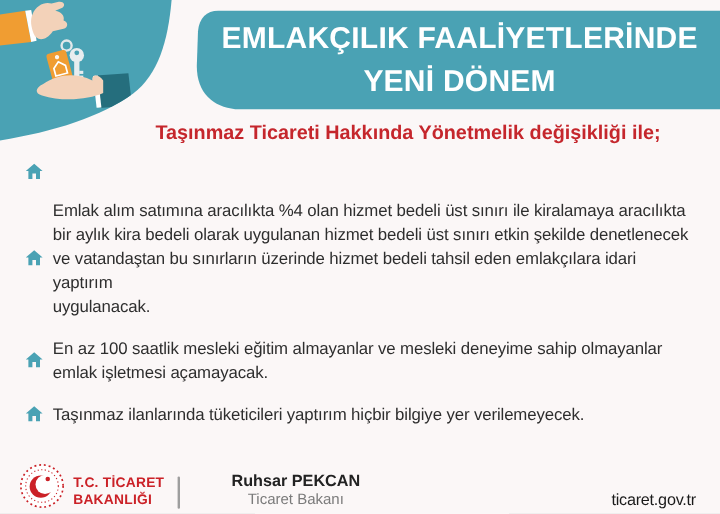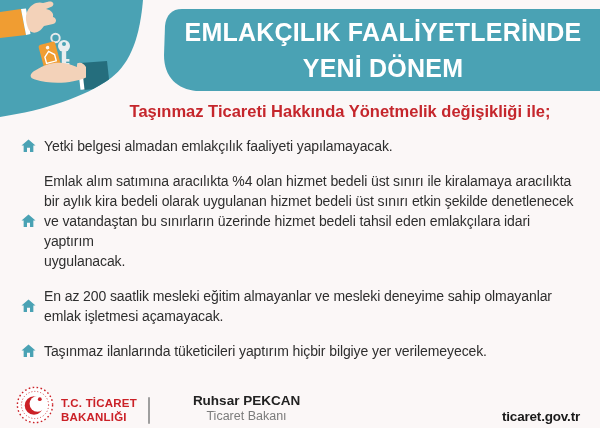--- a/index.html
+++ b/index.html
@@ -57,21 +57,21 @@
   .logo { flex: 0 0 38px; margin-right: 7px; }
   .ministry {
     color: #cb2127; font-weight: bold;
     font-size: 11.5px; line-height: 13.5px; letter-spacing: 0.2px;
   }
   .vdiv { width: 2px; height: 27px; background: #9e9e9e; margin: 0 11px; border-radius: 1px; }
   .minister { text-align: center; margin-left: 32px; }
   .minister-name { color: #222222; font-weight: bold; font-size: 13.5px; line-height: 16px; }
   .minister-title { color: #7b7b7b; font-size: 12.5px; line-height: 15px; }
   .spacer { flex: 1; }
-  .website { color: #1a1a1a; font-weight: bold; font-size: 13.5px; letter-spacing: -0.2px; }
+  .website { color: #1a1a1a; font-weight: normal; font-size: 13.5px; letter-spacing: -0.2px; }
 </style>
 </head>
 <body>
 
 <div class="page">
 
   <div class="header">
     <svg width="600" height="125" viewBox="0 0 600 125">
       <defs>
         <clipPath id="leftclip">
@@ -122,42 +122,41 @@
   <div class="subtitle">Taşınmaz Ticareti Hakkında Yönetmelik değişikliği ile;</div>
 
   <div class="bullets">
 
     <div class="bullet">
       <span class="house">
         <svg width="15" height="14" viewBox="0 0 16 15">
             <path fill="#4aa2b4" fill-rule="evenodd" d="M8,0.5 L15.5,7 H13.2 V14 H2.8 V7 H0.5 Z M6.4,14 V9.3 H9.6 V14 Z"></path>
           </svg>
       </span>
-      <span class="btext">Yetki belgesi almadan emlakçılık faaliyeti yapılamayacak.</span>
     </div>
 
     <div class="bullet">
       <span class="house">
         <svg width="15" height="14" viewBox="0 0 16 15">
             <path fill="#4aa2b4" fill-rule="evenodd" d="M8,0.5 L15.5,7 H13.2 V14 H2.8 V7 H0.5 Z M6.4,14 V9.3 H9.6 V14 Z"></path>
           </svg>
       </span>
       <span class="btext">Emlak alım satımına aracılıkta %4 olan hizmet bedeli üst sınırı ile kiralamaya aracılıkta
 bir aylık kira bedeli olarak uygulanan hizmet bedeli üst sınırı etkin şekilde denetlenecek
 ve vatandaştan bu sınırların üzerinde hizmet bedeli tahsil eden emlakçılara idari yaptırım
 uygulanacak.</span>
     </div>
 
     <div class="bullet">
       <span class="house">
         <svg width="15" height="14" viewBox="0 0 16 15">
             <path fill="#4aa2b4" fill-rule="evenodd" d="M8,0.5 L15.5,7 H13.2 V14 H2.8 V7 H0.5 Z M6.4,14 V9.3 H9.6 V14 Z"></path>
           </svg>
       </span>
-      <span class="btext">En az 200 saatlik mesleki eğitim almayanlar ve mesleki deneyime sahip olmayanlar
+      <span class="btext">En az 100 saatlik mesleki eğitim almayanlar ve mesleki deneyime sahip olmayanlar
 emlak işletmesi açamayacak.</span>
     </div>
 
 
     <div class="bullet">
       <span class="house">
         <svg width="15" height="14" viewBox="0 0 16 15">
             <path fill="#4aa2b4" fill-rule="evenodd" d="M8,0.5 L15.5,7 H13.2 V14 H2.8 V7 H0.5 Z M6.4,14 V9.3 H9.6 V14 Z"></path>
           </svg>
       </span>

